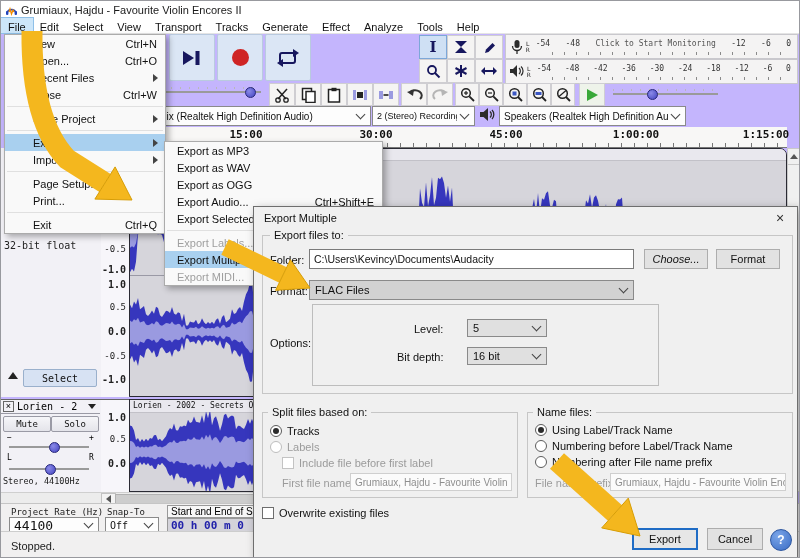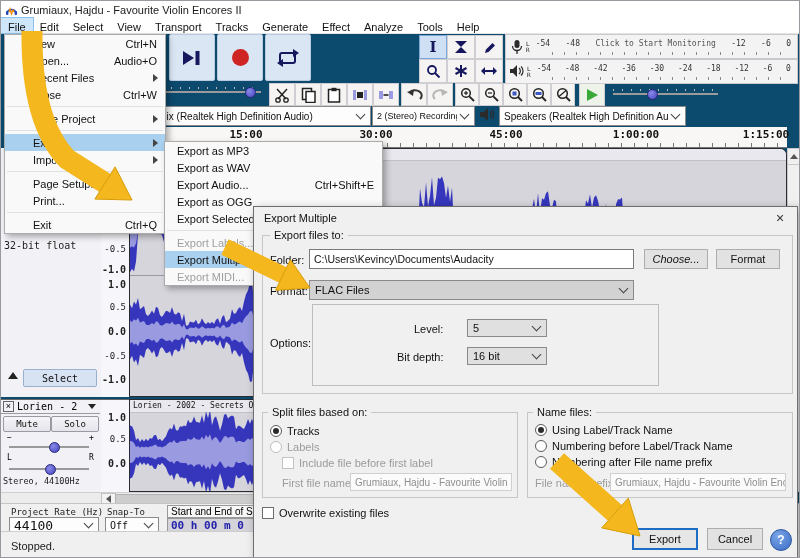--- a/index.html
+++ b/index.html
@@ -1,16 +1,16 @@
 <!DOCTYPE html>
 <html><head>
 <meta charset="utf-8">
 <style>
   html,body{margin:0;padding:0;background:#c8c8c8;}
-  #app{position:relative;width:800px;height:558px;background:#0c4a6e;overflow:hidden;
+  #app{position:relative;width:800px;height:558px;background:#c4b5fd;overflow:hidden;
        font-family:"Liberation Sans",sans-serif;border:1px solid #98999e;box-sizing:border-box;}
   .abs{position:absolute;}
   .mono{font-family:"DejaVu Sans Mono",monospace;}
   
   #titlebar{left:0;top:0;width:800px;height:17px;background:#ffffff;display:flex;align-items:center;}
   #titlebar .t{font-size:11px;color:#1a1a1a;margin-left:5px;}
   #menubar{left:0;top:17px;width:800px;height:15px;background:#ffffff;display:flex;align-items:stretch;border-bottom:1px solid #e4e4e4;}
   .mb-item{font-size:11px;color:#111;padding:3px 7px 0 7px;display:flex;align-items:center;}
   .mb-item.hl{background:#cde6f9;outline:1px solid #8fc0e8;}
   
@@ -475,21 +475,21 @@
     <span class="s">Stopped.</span>
   </div>
 
   <div class="abs menu" style="left:3px;top:33px;width:160px;">
     <div class="mi">
         <span>New</span>
         <span class="acc">Ctrl+N</span>
       </div>
     <div class="mi">
         <span>Open...</span>
-        <span class="acc">Audio+O</span>
+        <span class="acc">Ctrl+O</span>
       </div>
     <div class="mi">
         <span>Recent Files</span>
         <span class="subarr"></span>
       </div>
     <div class="mi">
         <span>Close</span>
         <span class="acc">Ctrl+W</span>
       </div>
     <div class="msep"></div>
@@ -521,25 +521,25 @@
   </div>
 
   <div class="abs menu menu2" style="left:163px;top:140px;width:217px;z-index:21;">
     <div class="mi">
         <span>Export as MP3</span>
       </div>
     <div class="mi">
         <span>Export as WAV</span>
       </div>
     <div class="mi">
+        <span>Export as OGG</span>
+      </div>
+    <div class="mi">
         <span>Export Audio...</span>
         <span class="acc">Ctrl+Shift+E</span>
-      </div>
-    <div class="mi">
-        <span>Export as OGG</span>
       </div>
     <div class="mi">
         <span>Export Selected Audio...</span>
       </div>
     <div class="msep"></div>
     <div class="mi dis">
         <span>Export Labels...</span>
       </div>
     <div class="mi hl">
         <span>Export Multiple...</span>

